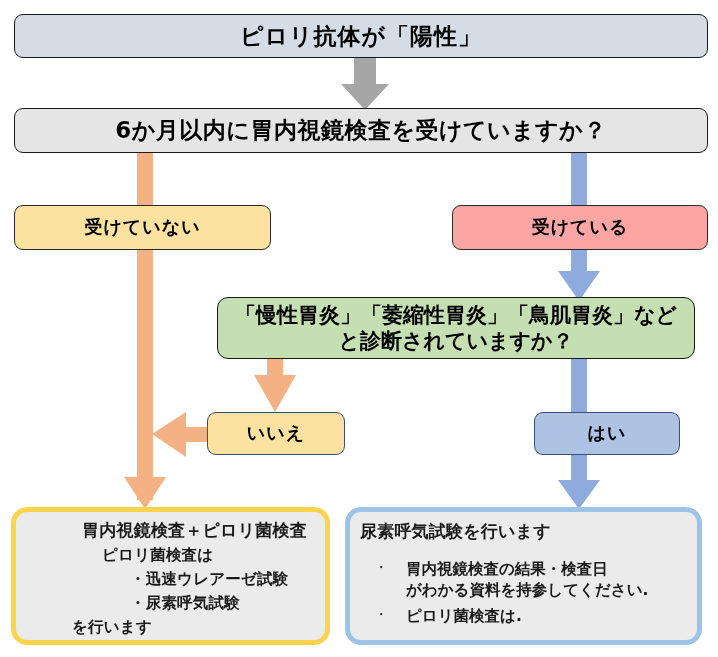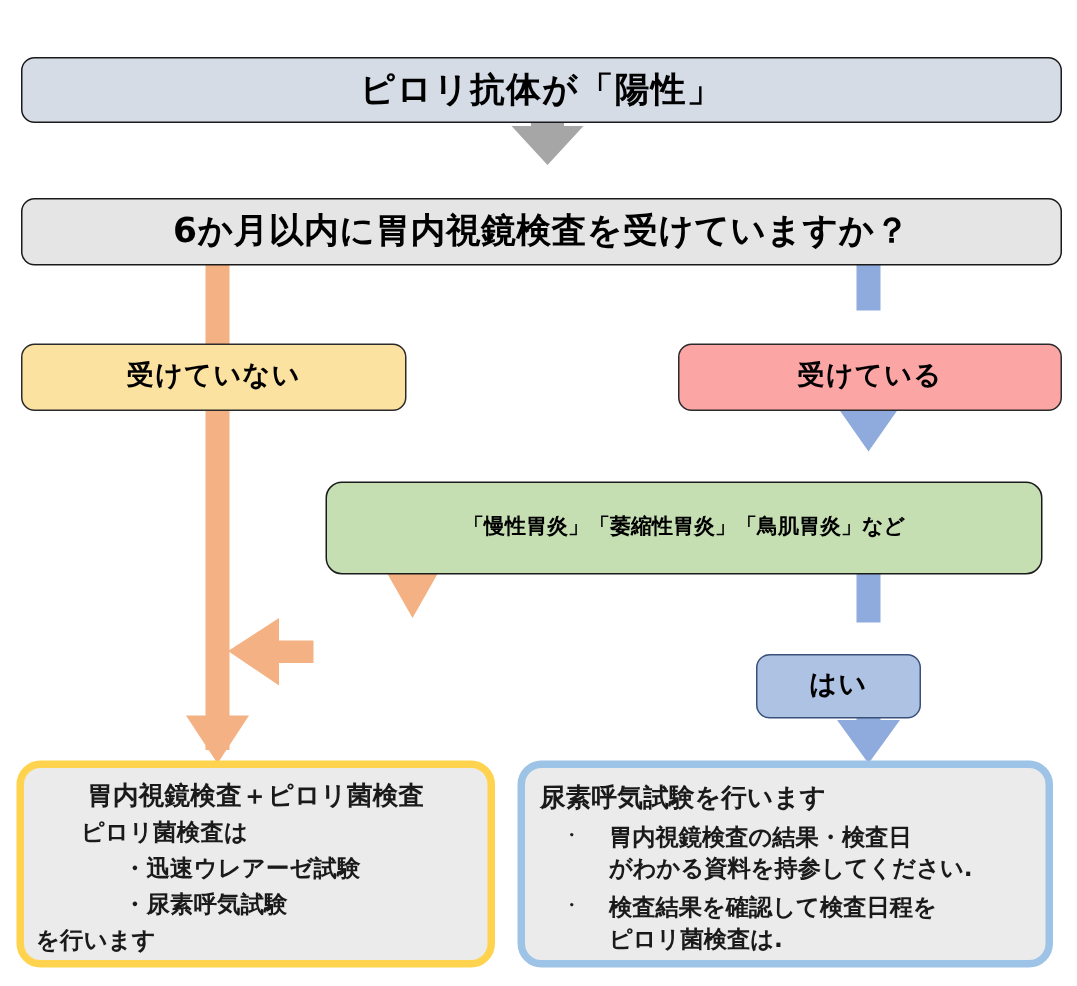--- a/index.html
+++ b/index.html
@@ -21,21 +21,20 @@
     position: absolute;
     box-sizing: border-box;
     display: flex;
     align-items: center;
     justify-content: center;
     text-align: center;
     color: #000000;
     font-weight: bold;
     line-height: 1.25;
     z-index: 5;
-    margin-top: 24px;
   }
   
   .n-positive {
     left: 14px; top: 14px; width: 694px; height: 44px;
     background: #d5dce6;
     border: 1.6px solid #1a1a1a;
     border-radius: 9px;
     font-size: 23px;
     letter-spacing: 1px;
   }
@@ -46,21 +45,21 @@
     border: 1.6px solid #1a1a1a;
     border-radius: 9px;
     font-size: 23px;
     letter-spacing: 0.5px;
   }
   .n-q2 {
     left: 217px; top: 297px; width: 478px; height: 62px;
     background: #c5dfb2;
     border: 1.6px solid #1a1a1a;
     border-radius: 11px;
-    font-size: 14px;
+    font-size: 21px;
     letter-spacing: 0px;
     padding: 14px 6px;
   }
   
   .n-ans {
     border-radius: 9px;
     font-size: 18px;
     letter-spacing: 1px;
   }
   .n-no-endo {
@@ -72,21 +71,21 @@
     left: 452px; top: 205px; width: 256px; height: 45px;
     background: #fca5a5;
     border: 1.4px solid #2b2b2b;
   }
   .n-iie {
     left: 207px; top: 412px; width: 138px; height: 43px;
     background: #fbe2a0;
     border: 1.4px solid #39507a;
   }
   .n-hai {
-    left: 504px; top: 412px; width: 110px; height: 43px;
+    left: 534px; top: 412px; width: 146px; height: 43px;
     background: #aec2e4;
     border: 1.4px solid #39507a;
   }
   
   .outcome {
     position: absolute;
     box-sizing: border-box;
     background: #ebebeb;
     border-radius: 16px;
     z-index: 6;
@@ -106,31 +105,32 @@
     font-weight: bold;
     letter-spacing: 0.2px;
   }
   .o-line {
     font-size: 15.5px;
     font-weight: bold;
     letter-spacing: 0.2px;
   }
   .o-left .inner {
     padding: 7px 8px 0 8px;
+    margin-left: 48px;
   }
   .o-left .o-title { text-align: center; }
   .o-left .l-sub { margin-left: 30px; }
   .o-left .l-bullet { margin-left: 58px; }
   .o-left .l-tail { padding-right: 14px; }
   .o-left .inner > div { margin-bottom: 3px; }
 
   .o-right .inner {
     padding: 8px 8px 0 10px;
   }
-  .o-right .o-title { text-align: left; margin-bottom: 5px; }
+  .o-right .o-title { text-align: left; margin-bottom: 16px; }
   .o-right .bullet-row {
     display: flex;
     margin-bottom: 5px;
   }
   .o-right .bullet-dot {
     width: 26px;
     flex: 0 0 26px;
     text-align: center;
     font-size: 14px;
     padding-left: 8px;
@@ -208,23 +208,27 @@
     <span>受けていない</span>
   </div>
 
   <div class="node n-ans n-yes-endo">
     <span>受けている</span>
   </div>
 
   <div class="node n-q2">
     <div>
       <div>「慢性胃炎」「萎縮性胃炎」「鳥肌胃炎」など</div>
+      <div>と診断されていますか？</div>
     </div>
   </div>
 
+  <div class="node n-ans n-iie">
+    <span>いいえ</span>
+  </div>
 
   <div class="node n-ans n-hai">
     <span>はい</span>
   </div>
 
   <div class="outcome o-left">
     <div class="inner">
       <div class="o-title">胃内視鏡検査＋ピロリ菌検査</div>
       <div class="o-line l-sub">ピロリ菌検査は</div>
       <div class="o-line l-bullet">・迅速ウレアーゼ試験</div>
@@ -241,20 +245,19 @@
         <div class="bullet-dot">・</div>
         <div class="bullet-text">
           <div>胃内視鏡検査の結果・検査日</div>
           <div>がわかる資料を持参してください.</div>
         </div>
       </div>
 
       <div class="bullet-row">
         <div class="bullet-dot">・</div>
         <div class="bullet-text">
-          <div>検査結果を確認して検査日程を</div>
           <div>ピロリ菌検査は.</div>
         </div>
       </div>
     </div>
   </div>
 
 </div>
 
 </body></html>

